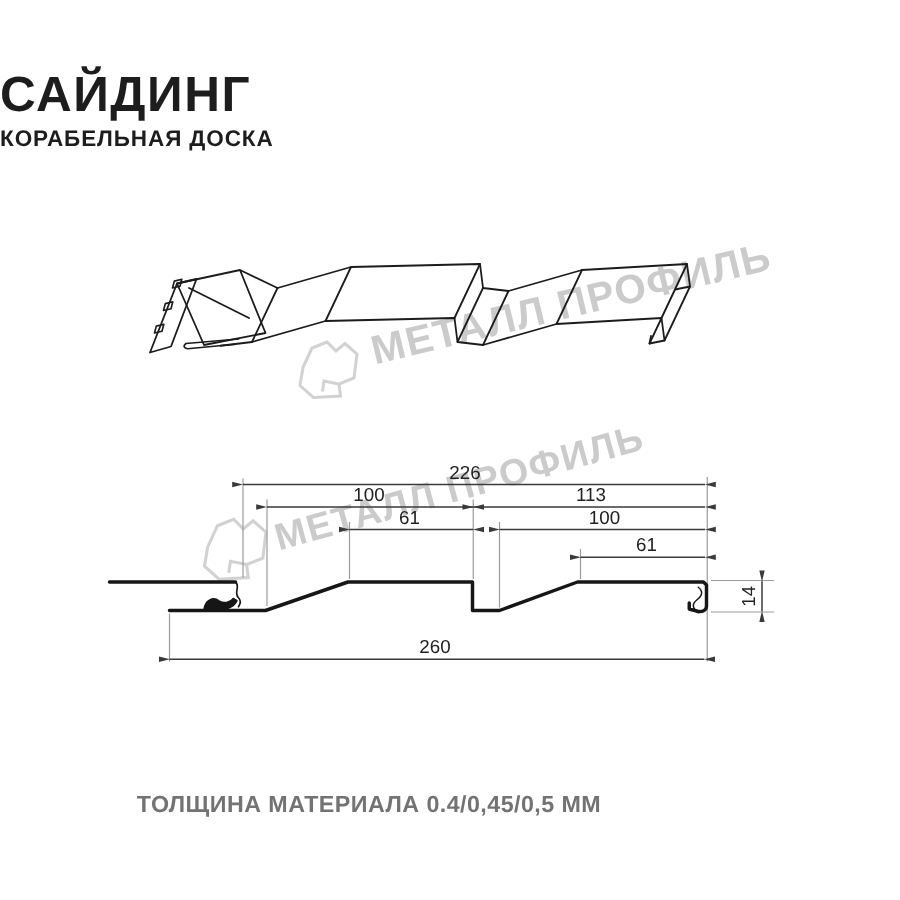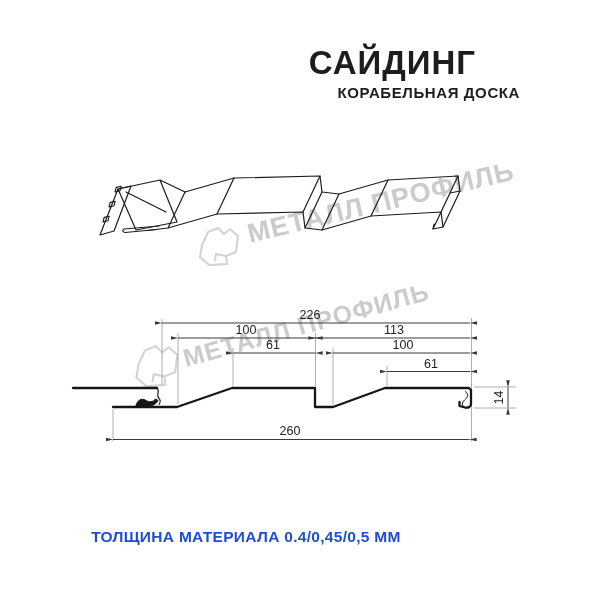--- a/index.html
+++ b/index.html
@@ -1,23 +1,23 @@
 <!DOCTYPE html>
 <html><head>
 <meta charset="utf-8">
 <style>
   html,body{margin:0;padding:0;}
   body{font-family:"Liberation Sans",sans-serif;background:#fff;}
   .page{position:relative;width:600px;height:600px;background:#ffffff;overflow:hidden;}
-  .hdr{position:absolute;left:0;width:476px;text-align:right;color:#1d1d1d;}
+  .hdr{position:absolute;left:0;width:476px;text-align:left;color:#1d1d1d;}
   .hdr-title{top:44px;font-size:33px;font-weight:bold;letter-spacing:1px;}
-  .hdr-sub{top:84px;font-size:15px;font-weight:bold;letter-spacing:0.6px;margin-left:44px;}
+  .hdr-sub{top:84px;font-size:15px;font-weight:bold;letter-spacing:0.6px;}
   .hdr-model{top:103px;font-size:12px;font-weight:bold;letter-spacing:0.4px;}
   .ftr{position:absolute;left:0;top:528px;width:492px;text-align:center;
-       font-size:15.5px;font-weight:bold;letter-spacing:0.3px;color:#1d4ed8;}
+       font-size:15.5px;font-weight:bold;letter-spacing:0.3px;color:#737373;}
   svg{position:absolute;left:0;top:0;}
   .wm-text{font-weight:bold;letter-spacing:1px;fill:#cbcbcb;}
   .dim-num{font-size:12.5px;fill:#222;}
 </style>
 </head>
 <body>
 
 <div class="page">
 
   <div class="hdr hdr-title">САЙДИНГ</div>

